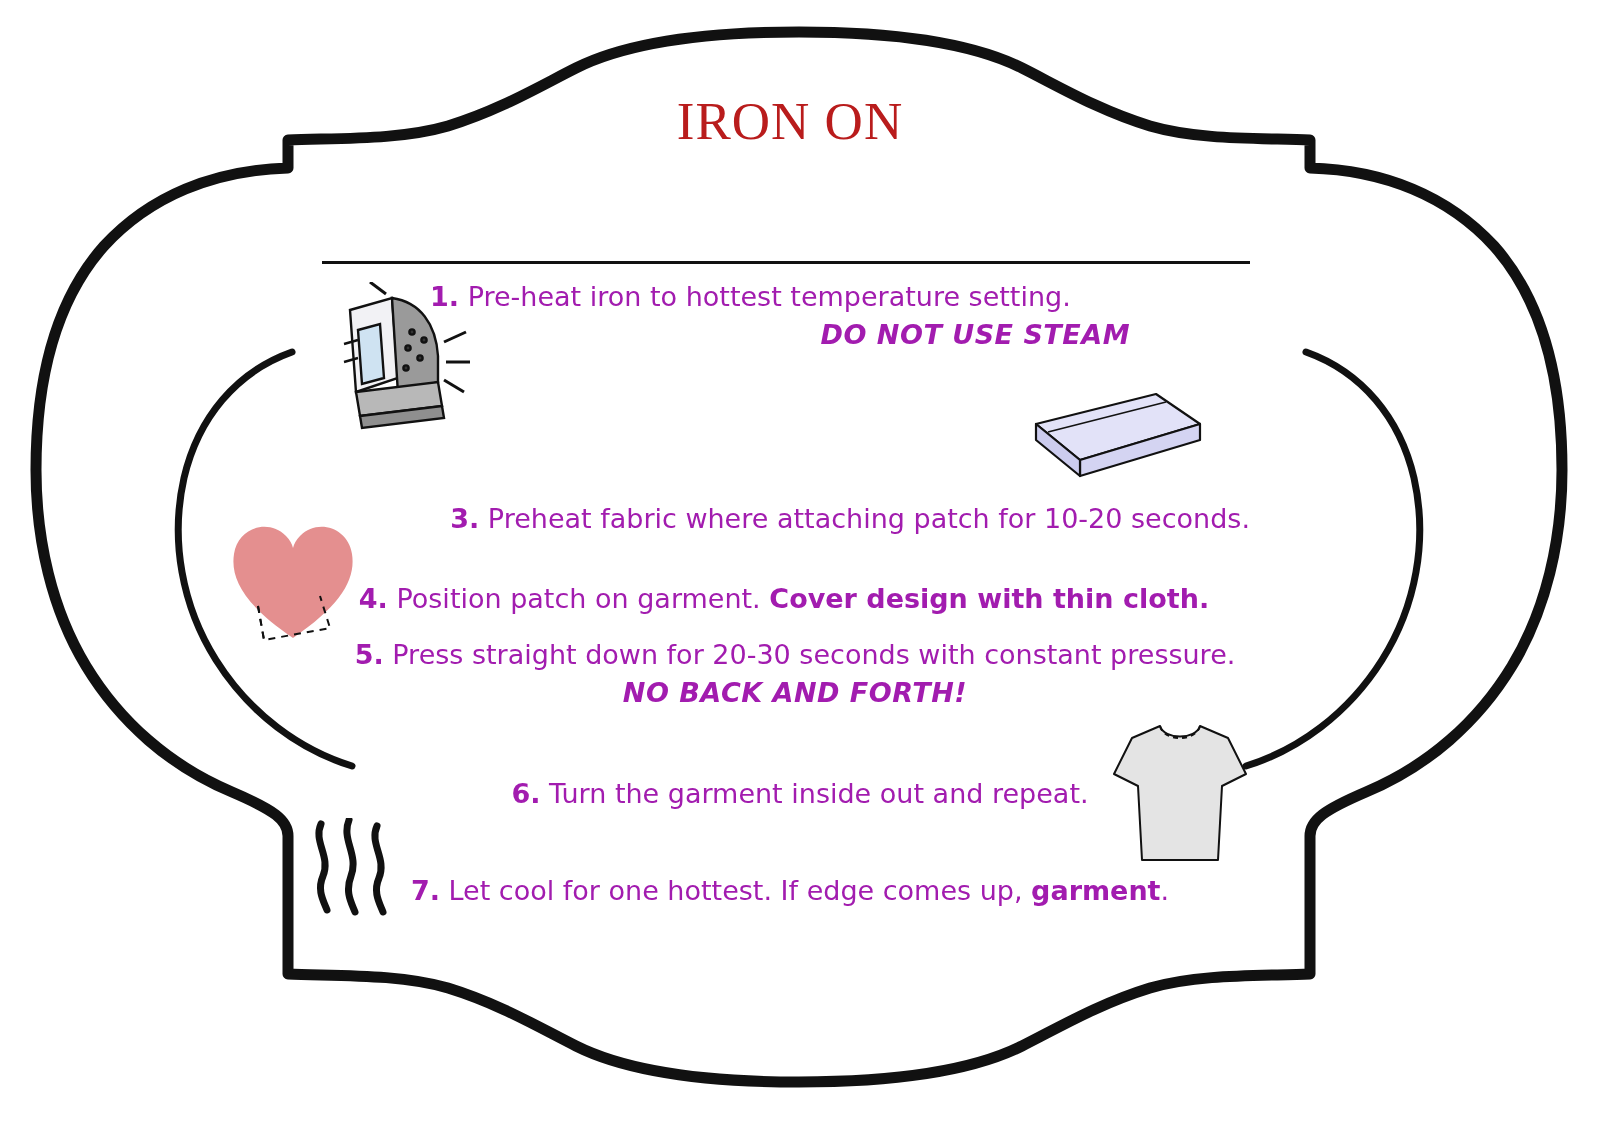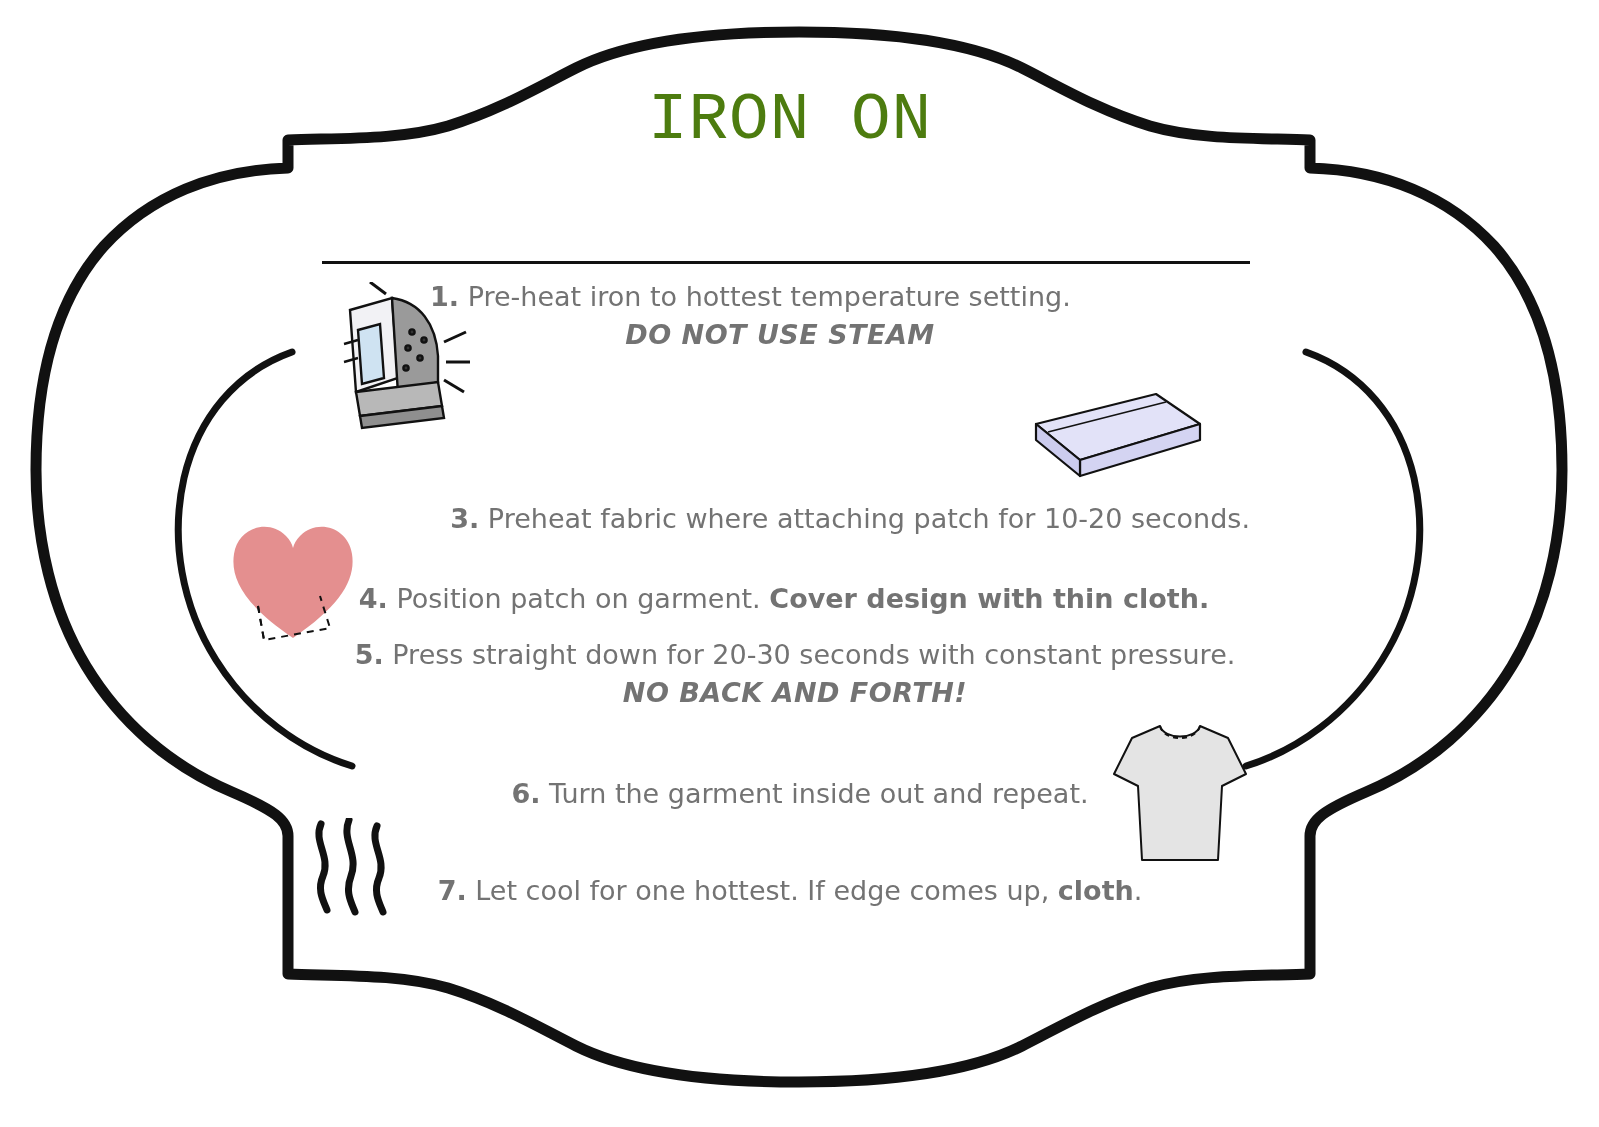--- a/index.html
+++ b/index.html
@@ -34,61 +34,61 @@
     height: 1127px;
   }
   .title-block {
     position: absolute;
     left: 320px;
     top: 82px;
     width: 940px;
     text-align: center;
   }
   .title-line {
-    font-family: Liberation Mono, monospace;
-    font-size: 66px;
+    font-family: Liberation Serif, serif;
+    font-size: 53px;
     line-height: 78px;
     letter-spacing: 1px;
-    color: #4d7c0f;
+    color: #b91c1c;
     white-space: nowrap;
   }
   .title-rule {
     position: absolute;
     left: 322px;
     top: 261px;
     width: 928px;
     height: 3px;
     background: #111111;
   }
   .step {
     position: absolute;
     font-family: "DejaVu Sans", sans-serif;
     font-size: 27px;
     line-height: 38px;
-    color: #737373;
+    color: #a21caf;
     white-space: nowrap;
   }
   .step .num {
     font-weight: bold;
   }
   .emph {
     font-style: italic;
     font-weight: bold;
     letter-spacing: 0.5px;
   }
   .bold {
     font-weight: bold;
   }
   .center-lines {
     text-align: center;
   }
 
   
   #step1 { left: 430px; top: 278px; width: 740px; text-align: left; }
-  #step1 .l2, #step1 .l3 { text-align: center; width: 700px; }
+  #step1 .l2, #step1 .l3 { text-align: right; width: 700px; }
   #step2 { left: 570px; top: 404px; width: 430px; text-align: center; }
   #step3 { left: 350px; top: 500px; width: 900px; text-align: right; }
   #step4 { left: 334px; top: 580px; width: 900px; text-align: center; }
   #step5 { left: 300px; top: 636px; width: 990px; text-align: center; }
   #step6 { left: 400px; top: 775px; width: 800px; text-align: center; }
   #step7 { left: 380px; top: 872px; width: 820px; text-align: center; }
 
   .icon {
     position: absolute;
   }
@@ -236,18 +236,18 @@
       <div>
         <span class="num">6.</span>
         <span>Turn the garment inside out and repeat.</span>
       </div>
     </div>
 
     <div class="step center-lines" id="step7">
       <div>
         <span class="num">7.</span>
         <span>Let cool for one hottest.  If edge comes up,</span>
-        <span class="bold">cloth</span><span>.</span>
+        <span class="bold">garment</span><span>.</span>
       </div>
     </div>
 
   </div>
 </div>
 
 </body></html>

